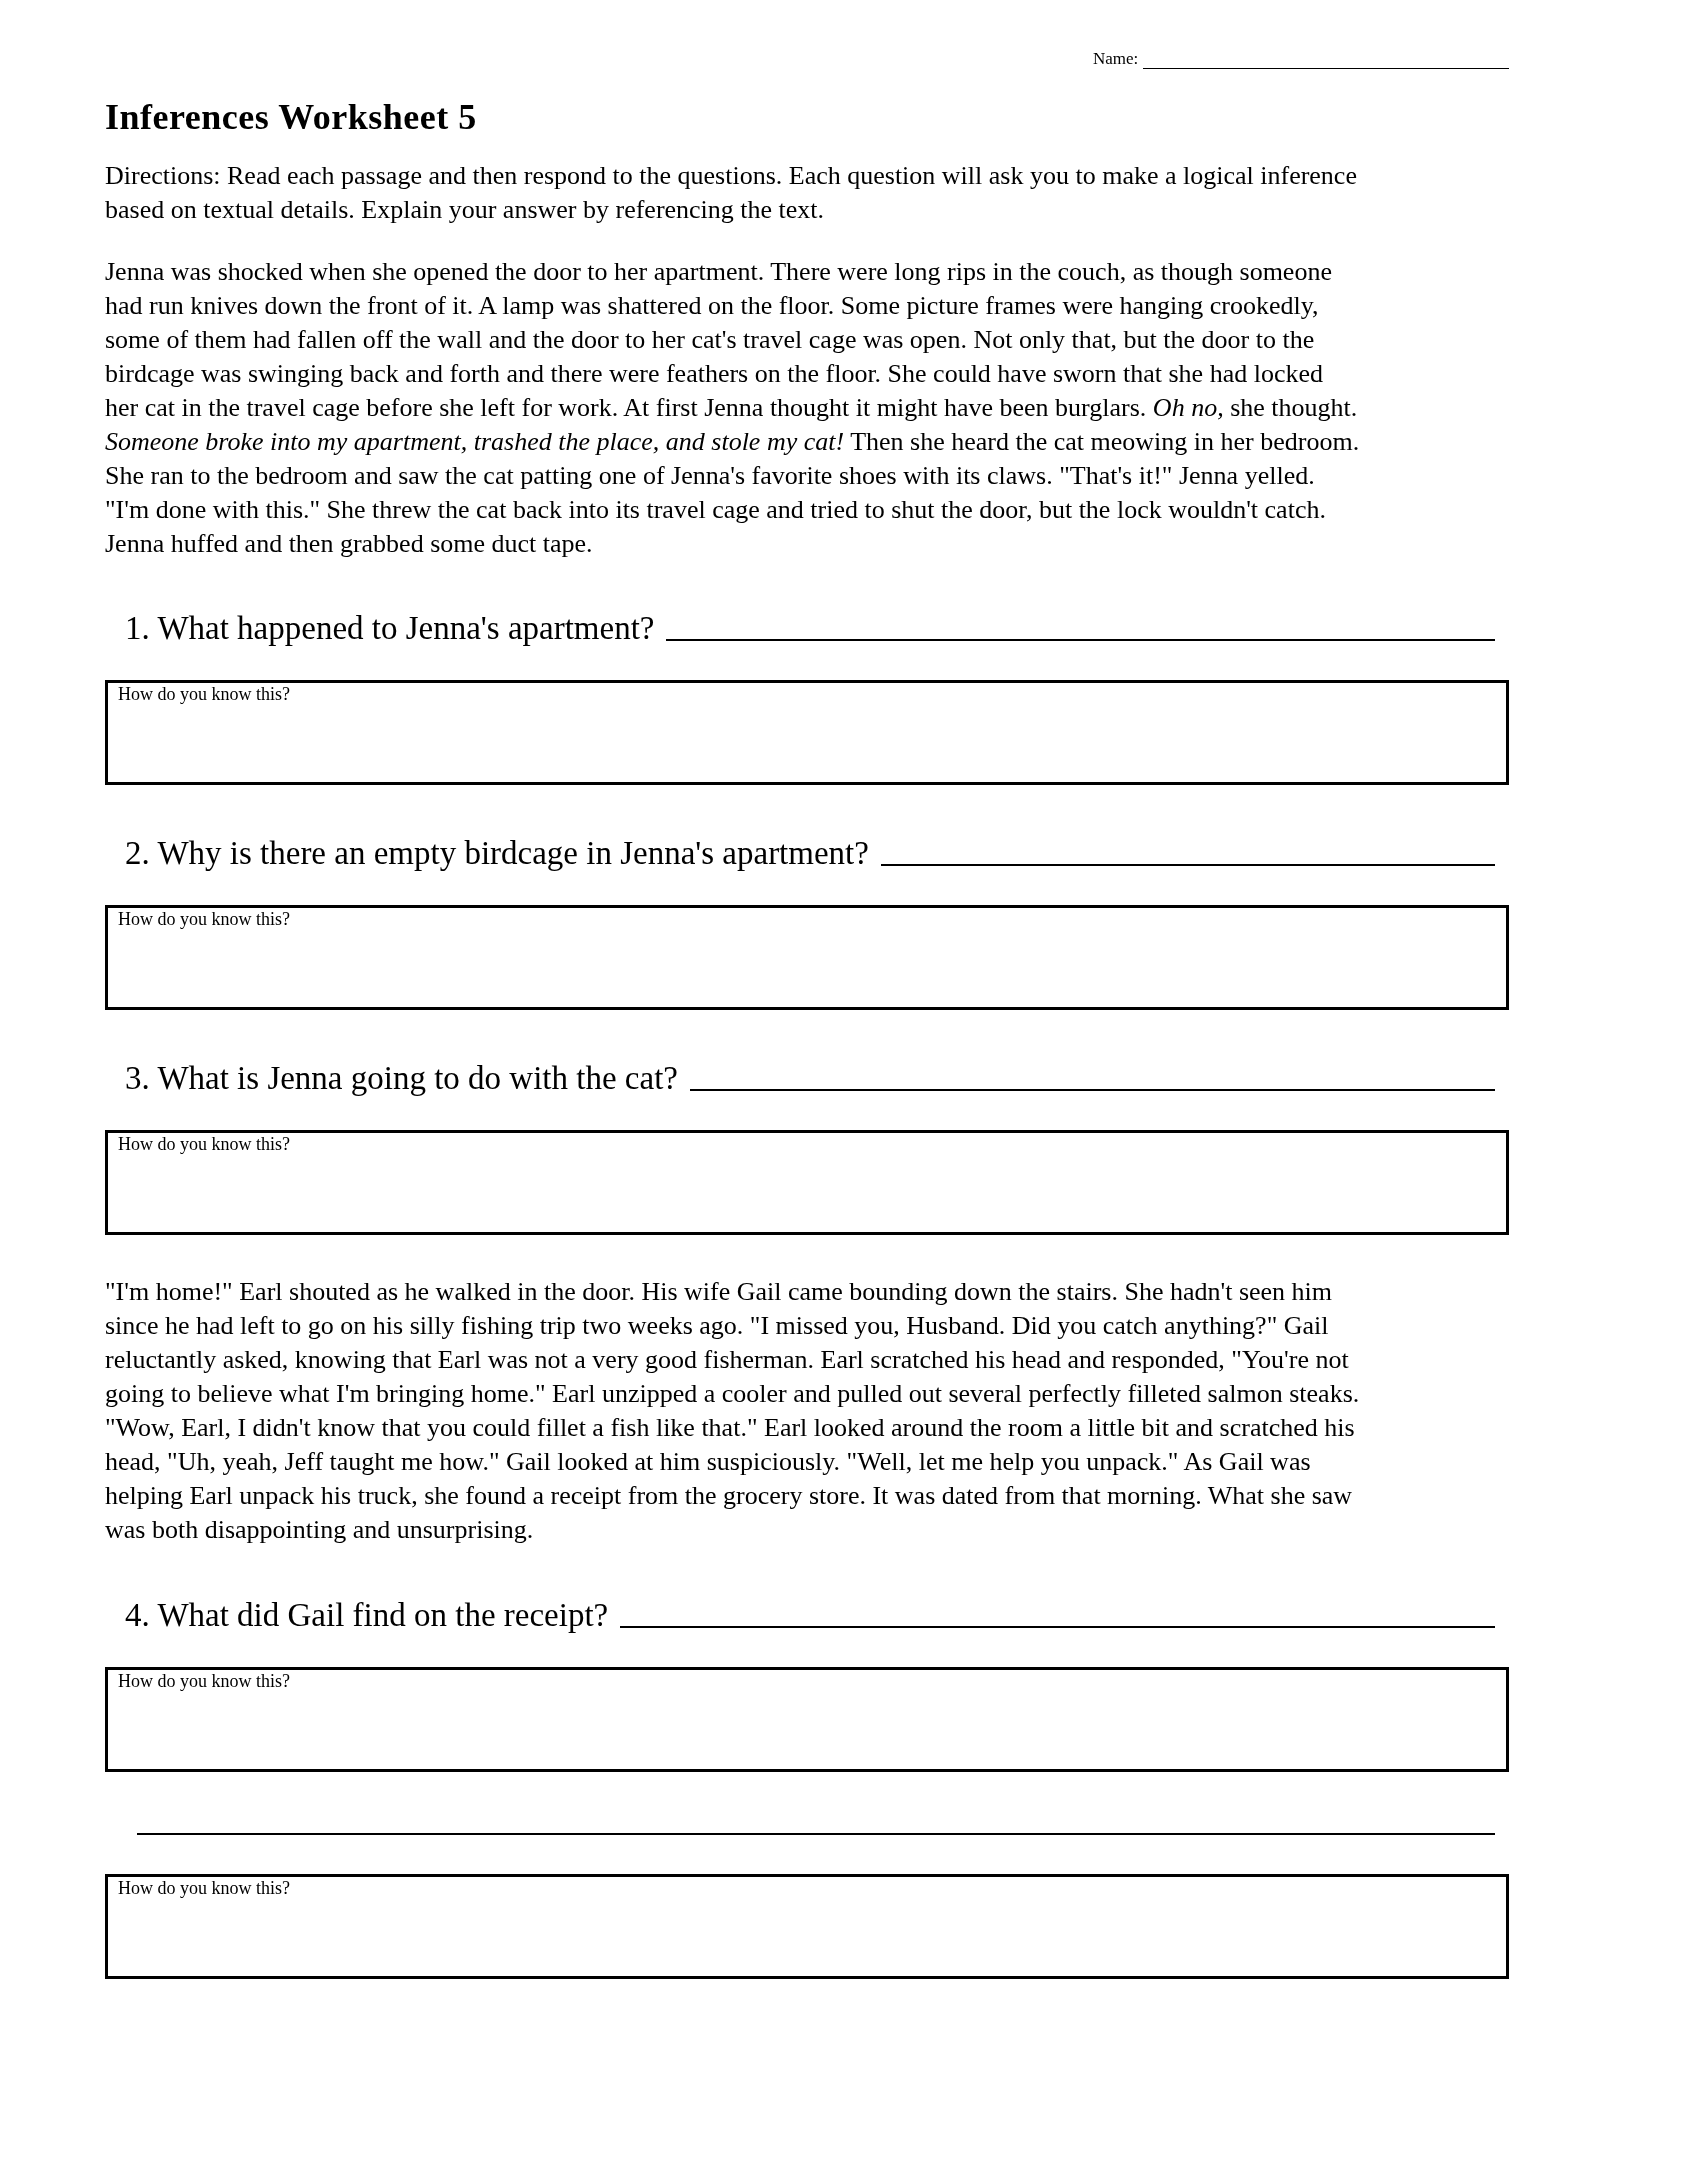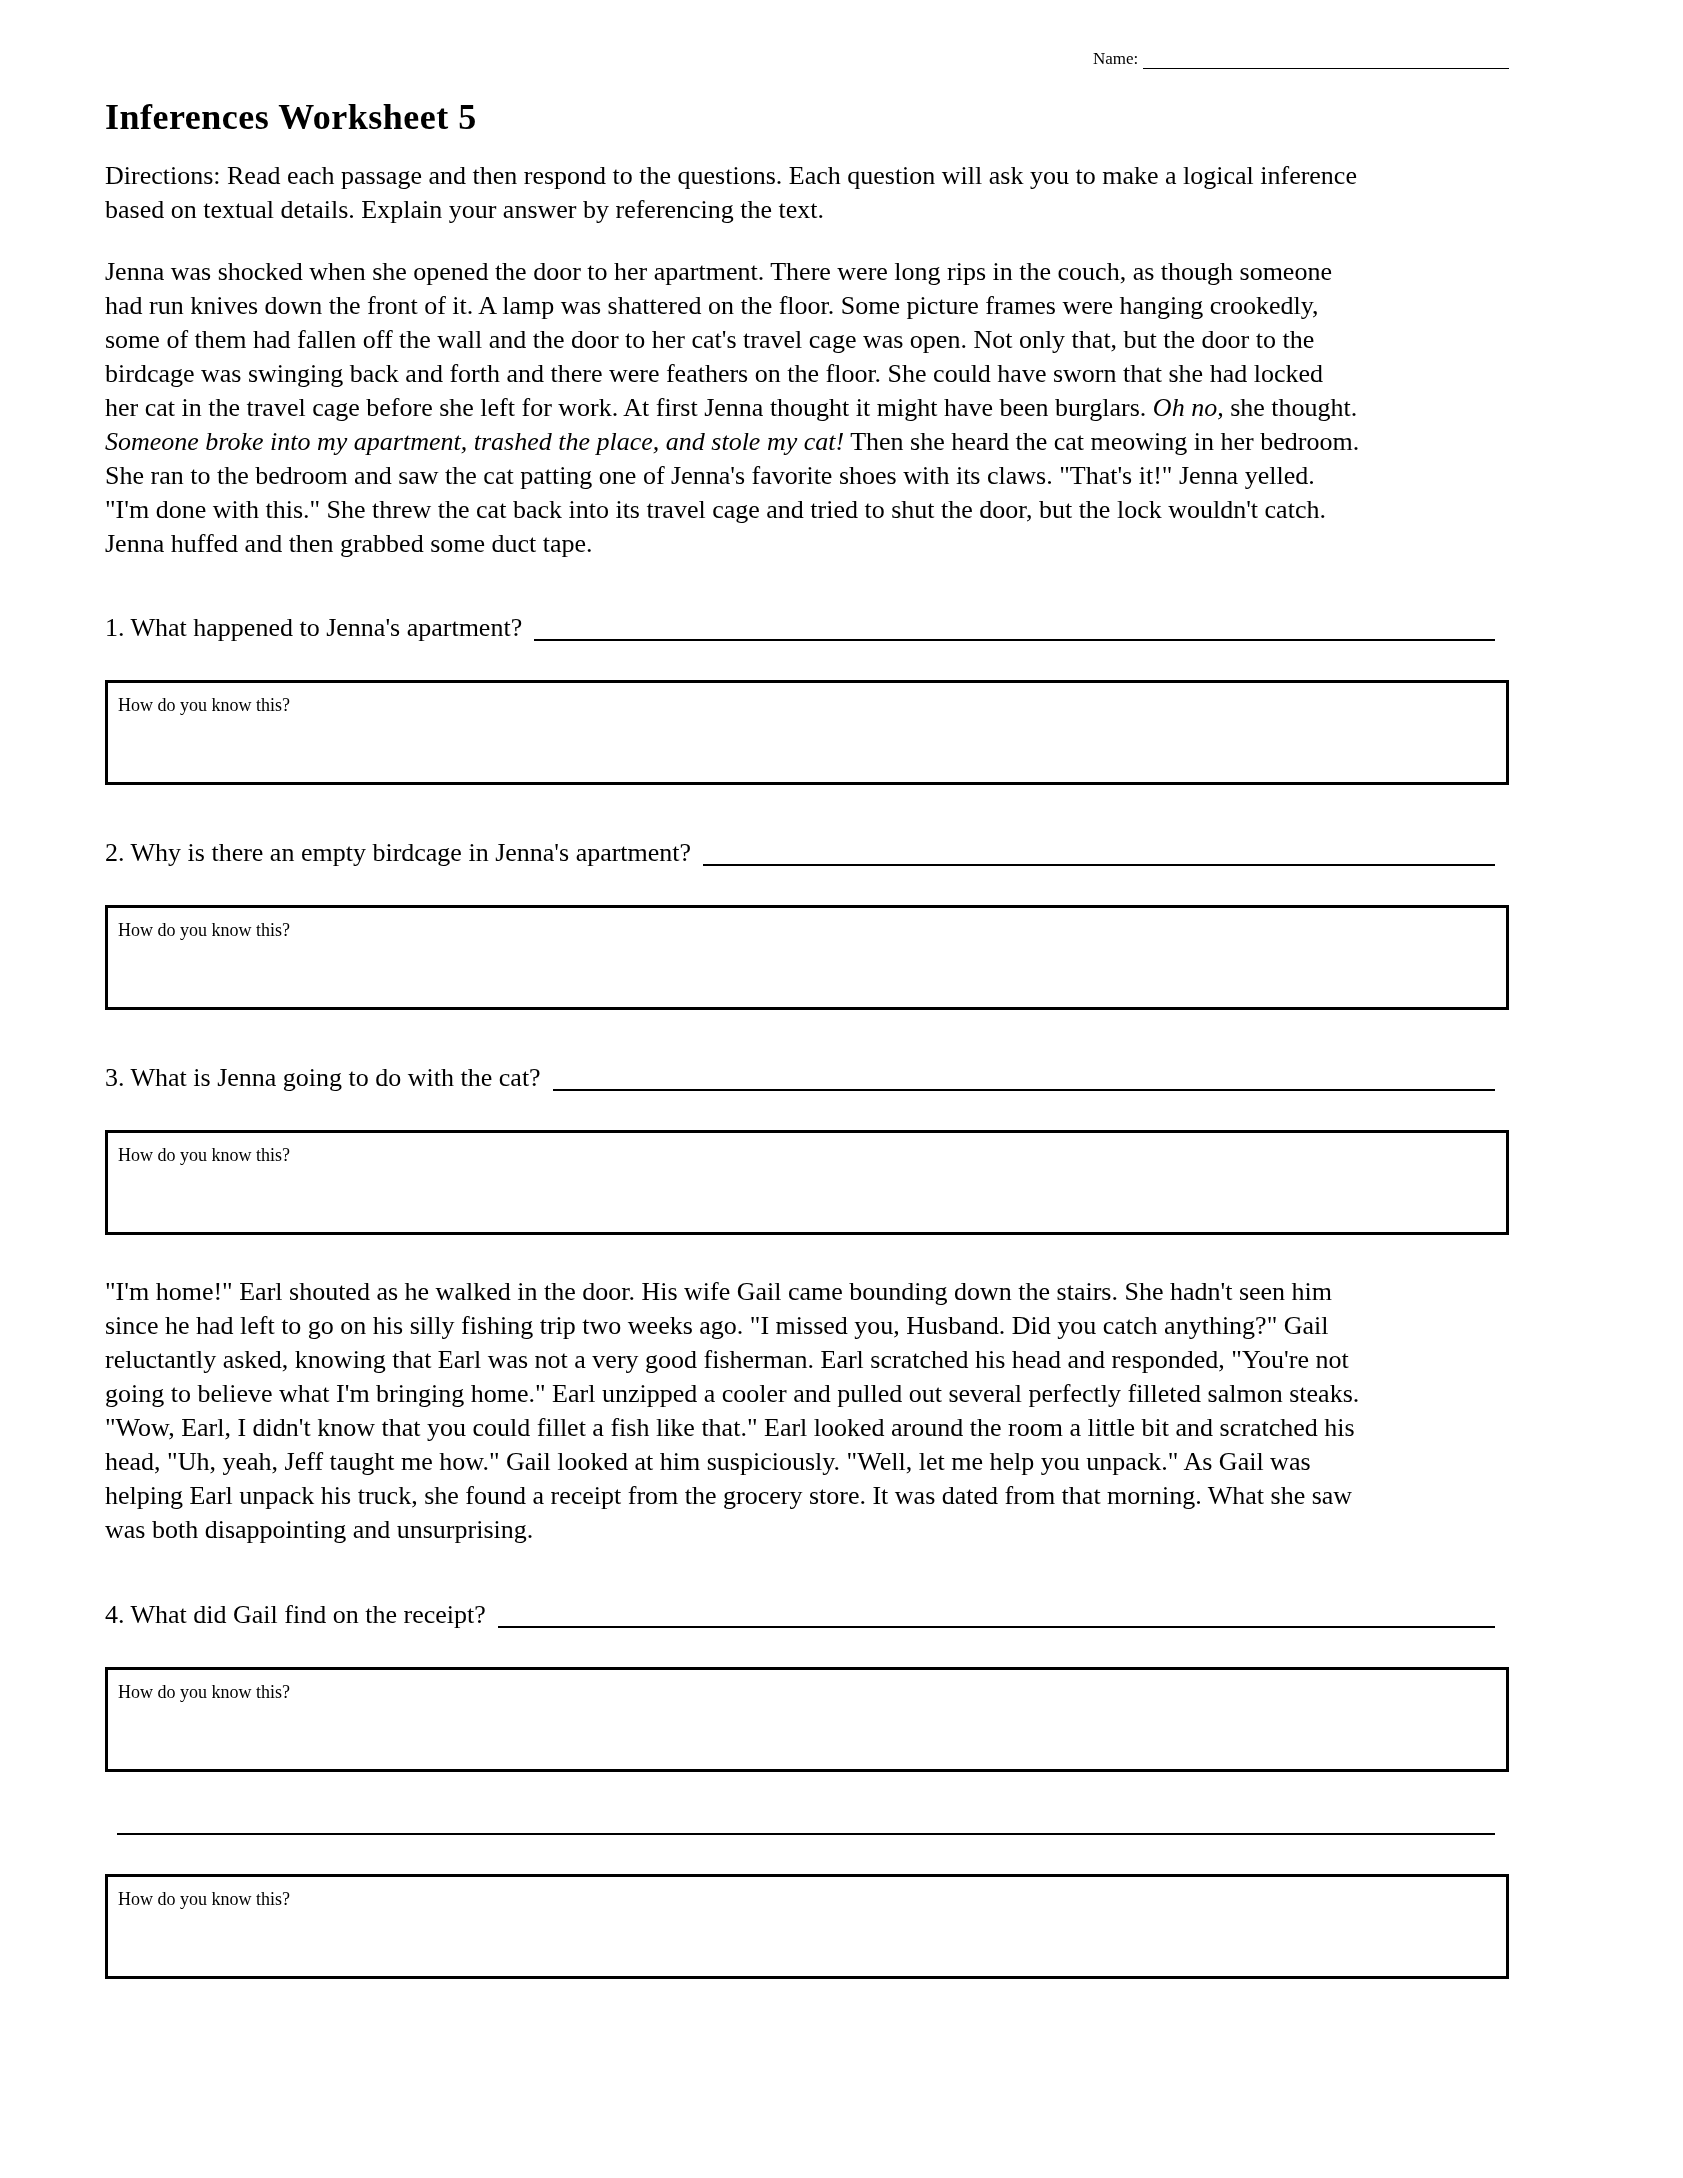--- a/index.html
+++ b/index.html
@@ -54,43 +54,44 @@
     text-align: left;
   }
   .directions { margin-top: 18px; }
   .passage-1 { margin-top: 28px; }
   .passage-2 { margin-top: 40px; }
   .seg-italic { font-style: italic; }
   .seg-bold { font-weight: normal; }
   
   .question-row {
     display: flex;
-    font-size: 26px;
+    font-size: 33px;
     line-height: 34px;
     margin-top: 50px;
+    margin-left: 20px;
   }
   .q2, .q3, .q5 { margin-top: 51px; align-items: center; }
   .q4 { margin-top: 51px; }
   .q-text { white-space: nowrap; }
   .answer-line {
     flex: 1;
     align-self: flex-end;
     border-bottom: 2px solid #000;
     height: 10px;
     margin-left: 12px;
     margin-right: 14px;
     margin-bottom: 4px;
   }
   
   .know-box {
     box-sizing: border-box;
     border: 3px solid #000;
     height: 105px;
     margin-top: 35px;
-    padding: 11px 10px;
+    padding: 0 10px;
   }
   .know-label {
     font-size: 18px;
     line-height: 22px;
   }
 </style>
 </head>
 <body>
 
 <div class="page">

